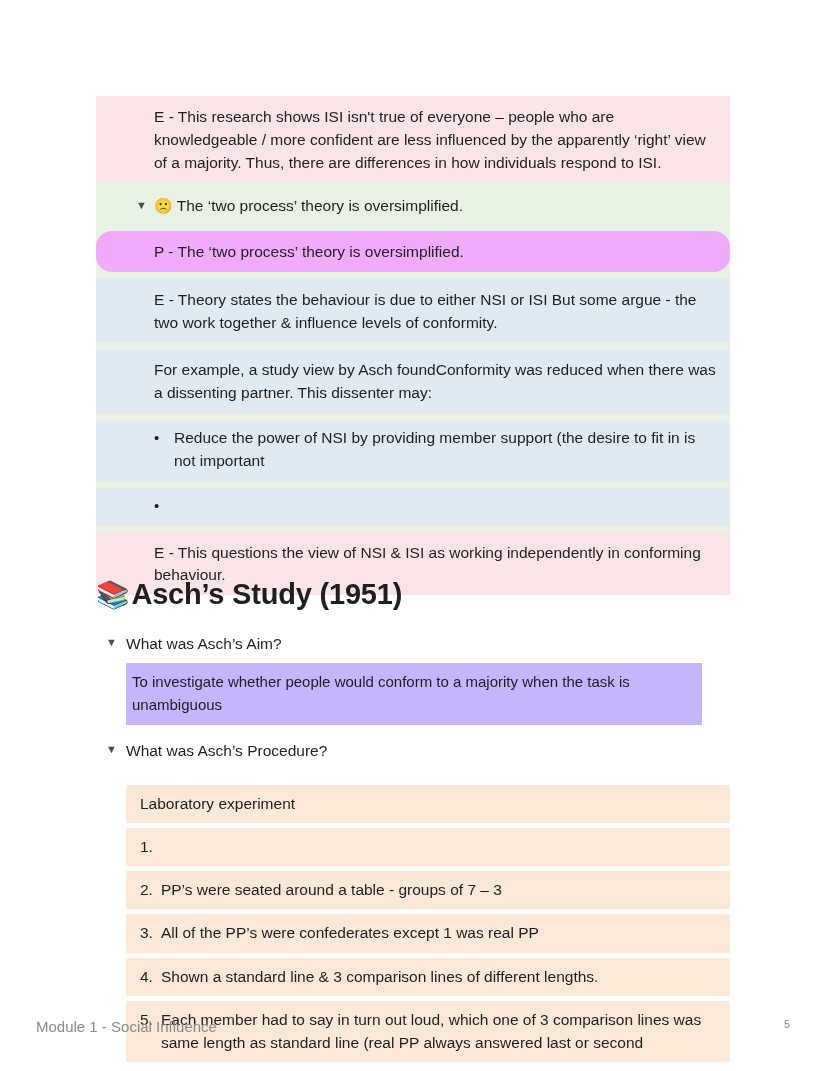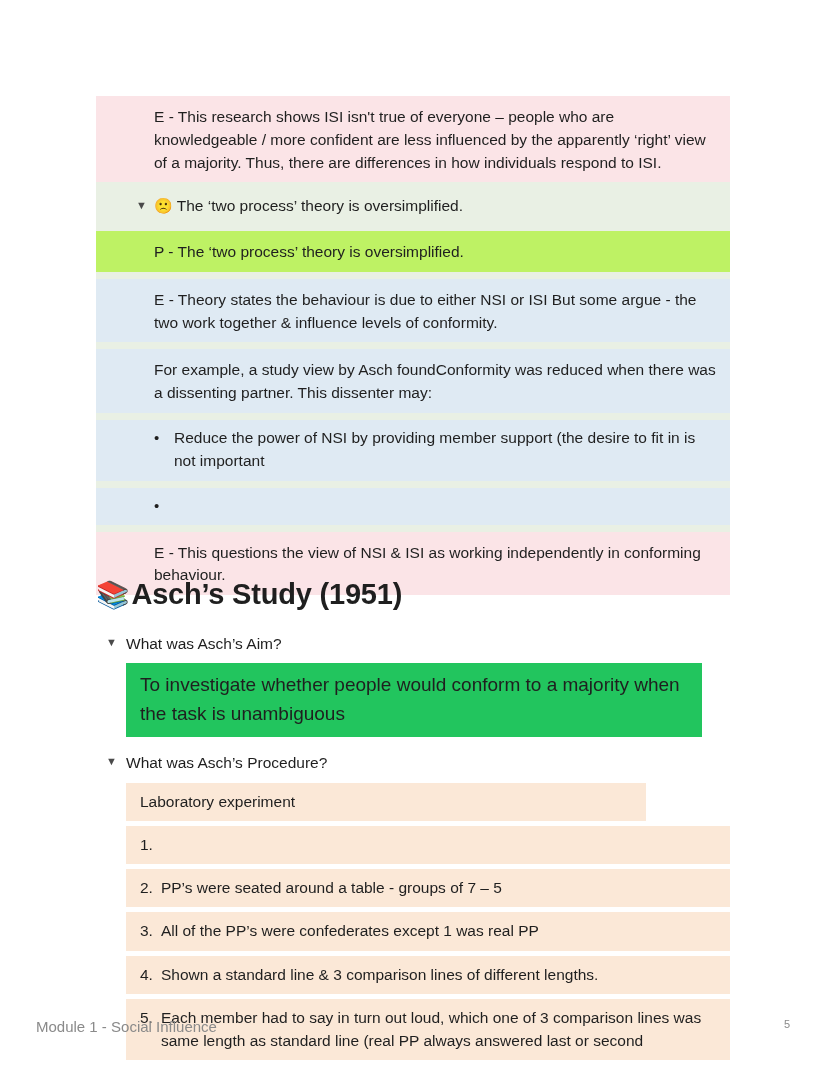--- a/index.html
+++ b/index.html
@@ -29,21 +29,21 @@
     top: 96px;
     width: 634px;
     background: #e9f0e4;
   }
   .band {
     padding: 10px 14px 8px 58px;
     font-size: 15.5px;
     line-height: 1.47;
   }
   .band.pink   { background: #fbe4e7; }
-  .band.orange { background: #bef264; }
+  .band.orange { background: #f0abfc; border-radius: 16px; }
   .band.blue   { background: #dfeaf3; }
 
   .toggle-row {
     background: #e9f0e4;
     padding: 6px 14px 6px 40px;
     font-size: 15.5px;
     line-height: 1.47;
     display: flex;
     align-items: flex-start;
     gap: 4px;
@@ -97,37 +97,37 @@
   }
   .q-toggle {
     display: flex;
     align-items: flex-start;
     gap: 6px;
     font-size: 15.5px;
     padding: 4px 0 4px 10px;
     line-height: 1.5;
   }
   .ans {
-    background: #22c55e;
+    background: #c4b5fd;
     margin-left: 30px;
     margin-top: 4px;
-    padding: 8px 14px 9px 14px;
-    font-size: 19px;
+    padding: 8px 14px 9px 6px;
+    font-size: 15px;
     line-height: 1.5;
     width: 576px;
     box-sizing: border-box;
   }
   .lab {
     background: #fbe8d7;
     margin-left: 30px;
-    margin-top: 4px;
+    margin-top: 18px;
     padding: 7px 14px 8px 14px;
     font-size: 15.5px;
     line-height: 1.5;
-    width: 520px;
+    width: 604px;
     box-sizing: border-box;
   }
   .num-item {
     background: #fbe8d7;
     margin-left: 30px;
     margin-top: 5px;
     padding: 7px 14px 8px 14px;
     font-size: 15.5px;
     line-height: 1.5;
     width: 604px;
@@ -219,21 +219,21 @@
       <span>What was Asch’s Procedure?</span>
     </div>
 
     <div class="lab">Laboratory experiment</div>
 
     <div class="num-item">
       <span class="num-idx">1.</span>
     </div>
     <div class="num-item">
       <span class="num-idx">2.</span>
-      <span>PP’s were seated around a table - groups of 7 – 5</span>
+      <span>PP’s were seated around a table - groups of 7 – 3</span>
     </div>
     <div class="num-item">
       <span class="num-idx">3.</span>
       <span>All of the PP’s were confederates except 1 was real PP</span>
     </div>
     <div class="num-item">
       <span class="num-idx">4.</span>
       <span>Shown a standard line &amp; 3 comparison lines of different lengths.</span>
     </div>
     <div class="num-item">

